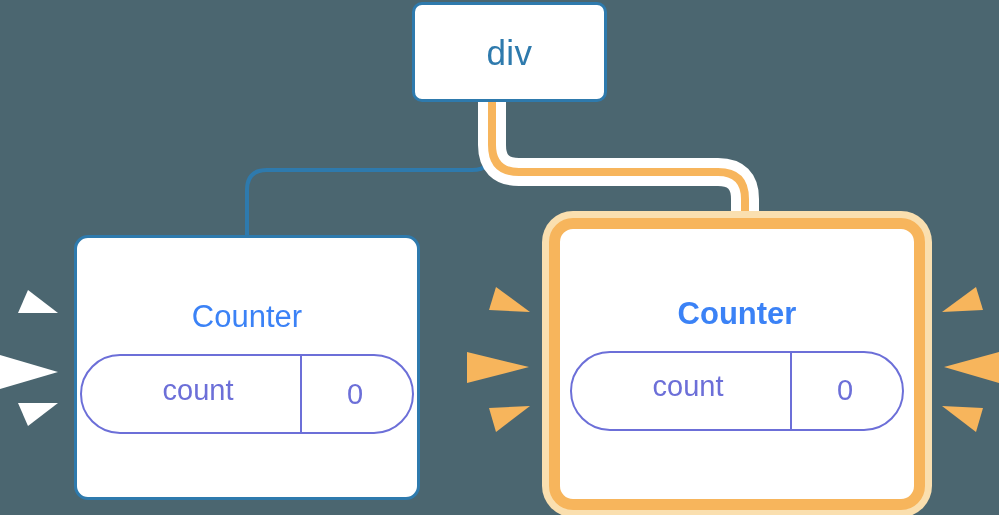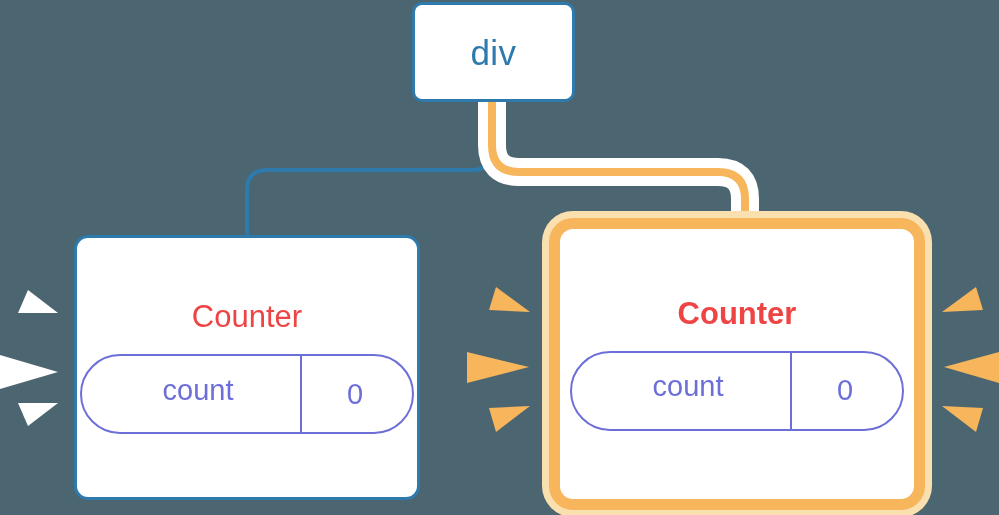--- a/index.html
+++ b/index.html
@@ -35,21 +35,21 @@
   .node {
     position: absolute;
     background: #FFFFFF;
     box-sizing: border-box;
   }
 
   
   .node-div {
     left: 412px;
     top: 2px;
-    width: 163px;
+    width: 195px;
     height: 100px;
     border: 3px solid #2E7AAD;
     border-radius: 10px;
     display: flex;
     align-items: center;
     justify-content: center;
     z-index: 6;
   }
   .node-div .label {
     color: #2E7AAD;
@@ -79,21 +79,21 @@
     left: 549px;
     top: 218px;
     width: 376px;
     height: 292px;
     border: 11px solid #F7B55C;
     border-radius: 24px;
     box-shadow: 0 0 0 7px #FADFAF;
   }
 
   .component-title {
-    color: #ef4444;
+    color: #3b82f6;
     font-size: 31px;
     line-height: 1;
     margin-bottom: 22px;
   }
   .node-counter-a .component-title { font-weight: 400; }
   .node-counter-b .component-title { font-weight: 700; }
 
   
   .state-pill {
     display: flex;

